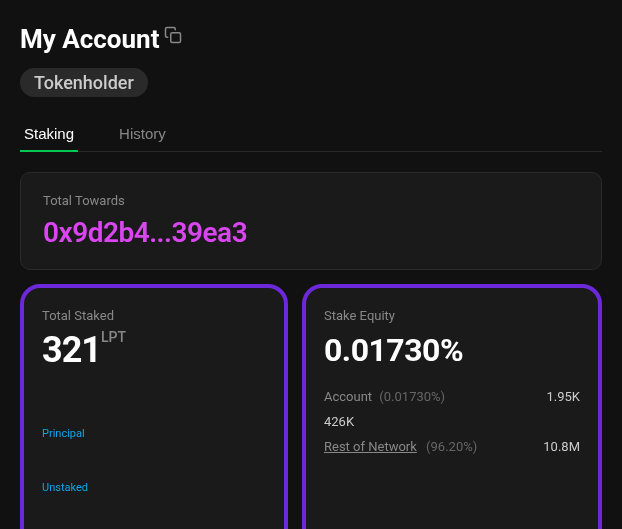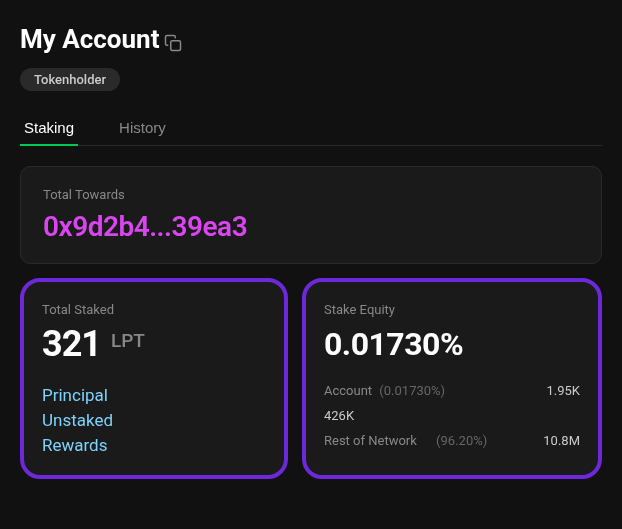--- a/index.html
+++ b/index.html
@@ -12,21 +12,21 @@
       background-color: #111111;
       color: #ffffff;
       font-family: -apple-system, BlinkMacSystemFont, 'Segoe UI', Roboto, sans-serif;
       width: 622px;
       min-height: 529px;
       padding: 24px 20px;
     }
 
     .header-row {
       display: flex;
-      align-items: flex-end;
+      align-items: flex-start;
       gap: 3px;
       margin-bottom: 14px;
     }
 
     .page-title {
       font-size: 26px;
       font-weight: 700;
       color: #ffffff;
     }
 
@@ -46,21 +46,21 @@
       stroke: #888;
       fill: none;
     }
 
     .badge {
       display: inline-block;
       background-color: #2a2a2a;
       color: #cccccc;
       border-radius: 16px;
       padding: 4px 14px;
-      font-size: 13px;
+      font-size: 18px;
       font-weight: 500;
       margin-bottom: 20px;
     }
 
     .tabs-row {
       display: flex;
       gap: 9px;
       border-bottom: 1px solid #2a2a2a;
       margin-bottom: 20px;
     }
@@ -129,49 +129,49 @@
     }
 
     .total-staked-label {
       font-size: 13px;
       color: #888888;
       margin-bottom: 6px;
     }
 
     .total-staked-value-row {
       display: flex;
-      align-items: center;
-      gap: 10px;
+      align-items: flex-start;
       margin-bottom: 20px;
     }
 
     .total-staked-number {
       font-size: 36px;
       font-weight: 700;
       color: #ffffff;
       letter-spacing: -1px;
       font-variant-numeric: tabular-nums;
     }
 
     .lpt-label {
-      font-size: 19px;
+      font-size: 14px;
       color: #888888;
       margin-bottom: 8px;
       font-weight: 500;
     }
 
     .substats {
       display: flex;
       flex-direction: column;
       gap: 5px;
     }
 
     .substat-label {
-      font-size: 17px;
-      color: #7dd3fc;
+      font-size: 11px;
+      color: #0ea5e9;
+      margin-top: 36px;
     }
 
     .stake-equity-label {
       font-size: 13px;
       color: #888888;
       margin-bottom: 8px;
     }
 
     .stake-equity-value {
       font-size: 32px;
@@ -269,21 +269,21 @@
         </span>
         <span class="equity-row-value">1.95K</span>
       </div>
 
       <div class="equity-row">
         <span class="equity-row-value">426K</span>
       </div>
 
       <div class="equity-row">
         <span class="equity-row-label">
-          <span style="margin-right: 16px;">Rest of Network</span>
+          <span style="margin-right: 6px; text-decoration: underline;">Rest of Network</span>
           <span class="pct">(96.20%)</span>
         </span>
         <span class="equity-row-value">10.8M</span>
       </div>
 
     </div>
   </div>
 
 </div>
 

